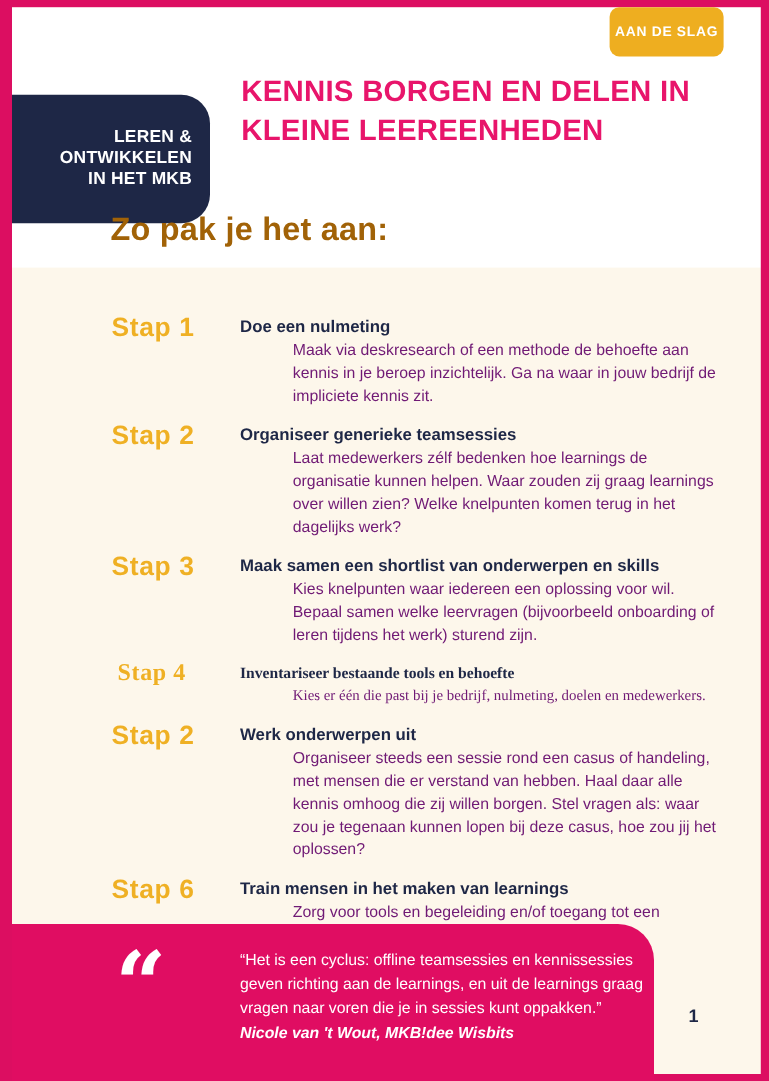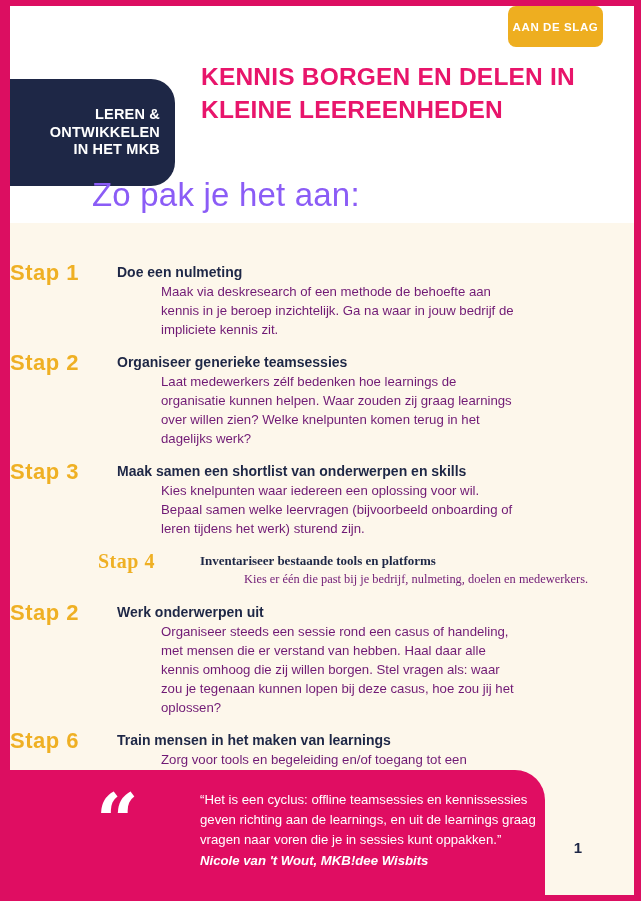--- a/index.html
+++ b/index.html
@@ -50,30 +50,30 @@
 
   .title {
     position: absolute; left: 201px; top: 60px;
     color: #e8156b; font-size: 24.5px; font-weight: 800; line-height: 33px;
     letter-spacing: 0.2px;
   }
   .title span { display: block; }
 
   .section-heading {
     position: absolute; left: 92px; top: 176px;
-    color: #8b5cf6; font-size: 33px; font-weight: 400; letter-spacing: 0.2px;
+    color: #a16207; font-size: 27px; font-weight: 700; letter-spacing: 0.2px;
   }
 
   
   .steps {
     position: absolute; left: 10px; top: 223px;
     width: 624px; height: 547px;
     padding-top: 38px;
   }
-  .step { display: flex; align-items: flex-start; margin-bottom: 12px; }
+  .step { display: flex; align-items: flex-start; margin-bottom: 12px; padding-left: 83px; }
   .step-label {
     width: 107px; flex: 0 0 107px;
     color: #efb024; font-size: 22px; font-weight: 800; letter-spacing: 0.5px;
     line-height: 1.1;
   }
   .step-content { width: 402px; padding-top: 3px; }
   .step-heading { color: #1e2746; font-size: 14px; font-weight: bold; margin-bottom: 2px; }
   .step-body    { color: #701a75; font-size: 13.2px; line-height: 1.44; margin-left: 44px; }
 
   .step.small { padding-left: 88px; font-family: Liberation Serif, serif; }
@@ -162,21 +162,21 @@
       <div class="step-label">Stap 3</div>
       <div class="step-content">
         <div class="step-heading">Maak samen een shortlist van onderwerpen en skills</div>
         <div class="step-body">Kies knelpunten waar iedereen een oplossing voor wil. Bepaal samen welke leervragen (bijvoorbeeld onboarding of leren tijdens het werk) sturend zijn.</div>
       </div>
     </div>
 
     <div class="step small">
       <div class="step-label">Stap 4</div>
       <div class="step-content">
-        <div class="step-heading">Inventariseer bestaande tools en platforms</div>
+        <div class="step-heading">Inventariseer bestaande tools en behoefte</div>
         <div class="step-body">Kies er één die past bij je bedrijf, nulmeting, doelen en medewerkers.</div>
       </div>
     </div>
 
     <div class="step">
       <div class="step-label">Stap 2</div>
       <div class="step-content">
         <div class="step-heading">Werk onderwerpen uit</div>
         <div class="step-body">Organiseer steeds een sessie rond een casus of handeling, met mensen die er verstand van hebben.  Haal daar alle kennis omhoog die zij willen borgen. Stel vragen als: waar zou je tegenaan kunnen lopen bij deze casus, hoe zou jij het oplossen?</div>
       </div>

